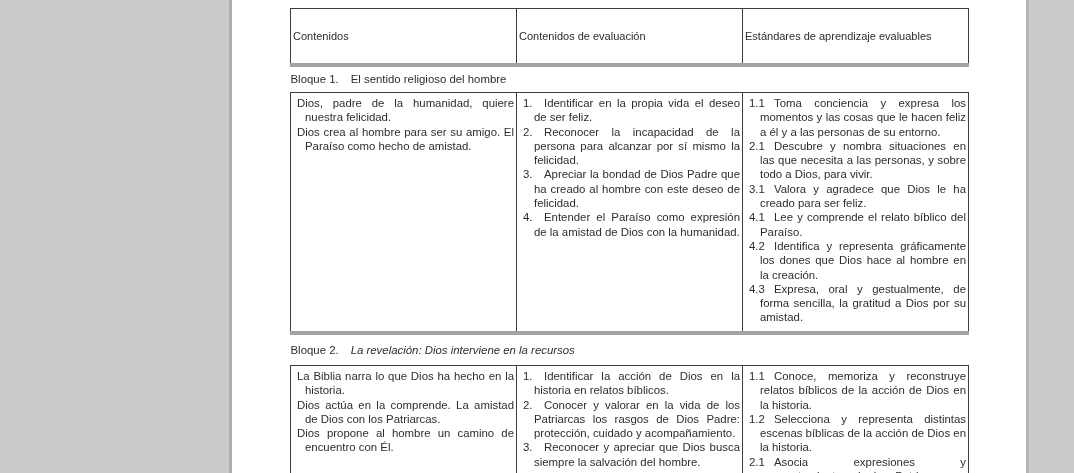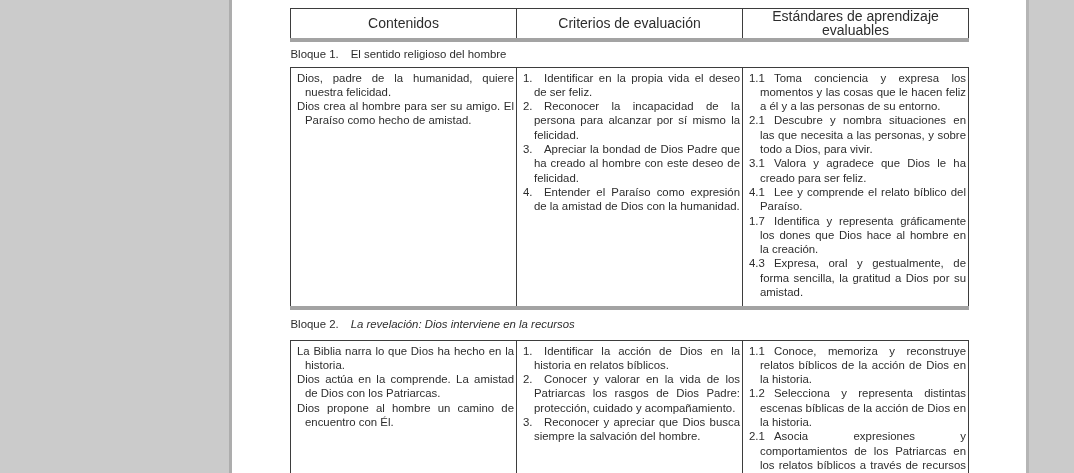--- a/index.html
+++ b/index.html
@@ -32,25 +32,25 @@
     width: 678px;
     border-collapse: collapse;
     table-layout: fixed;
     font-size: 11.4px;
     line-height: 14.3px;
   }
   col.c { width: 226px; }
   th.hdr {
     border: 1px solid #3d3d3d;
     font-weight: normal;
-    font-size: 14px;
+    font-size: 11px;
     height: 22px;
-    text-align: center;
+    text-align: left;
     vertical-align: middle;
-    padding: 0 2px;
+    padding: 16px 2px;
   }
   td.bloque-cell {
     border-top: 4px solid #a3a3a3;
     border-bottom: 1px solid #3d3d3d;
     border-left: none;
     border-right: none;
     vertical-align: middle;
     height: 25px;
     padding: 0;
   }
@@ -79,21 +79,21 @@
 <div class="page">
   <table class="doc-table">
     <colgroup>
         <col class="c">
         <col class="c">
         <col class="c">
       </colgroup>
     <tbody>
       <tr>
         <th class="hdr">Contenidos</th>
-        <th class="hdr">Criterios de evaluación</th>
+        <th class="hdr">Contenidos de evaluación</th>
         <th class="hdr">Estándares de aprendizaje evaluables</th>
       </tr>
 
       <tr class="bloque-row-1">
         <td colspan="3" class="bloque-cell">
           <span class="bloque-label">Bloque 1.</span><span class="bloque-title">El sentido religioso del hombre</span>
         </td>
       </tr>
       <tr class="content-1">
         <td class="cell">
@@ -109,21 +109,21 @@
               <p><span class="num">3.</span><span>Apreciar la bondad de Dios Padre que ha creado al hombre con este deseo de felicidad.</span></p>
               <p><span class="num">4.</span><span>Entender el Paraíso como expresión de la amistad de Dios con la humanidad.</span></p>
             </div>
         </td>
         <td class="cell">
           <div class="plist hang11 numw25">
               <p><span class="num">1.1</span><span>Toma conciencia y expresa los momentos y las cosas que le hacen feliz a él y a las personas de su entorno.</span></p>
               <p><span class="num">2.1</span><span>Descubre y nombra situaciones en las que necesita a las personas, y sobre todo a Dios, para vivir.</span></p>
               <p><span class="num">3.1</span><span>Valora y agradece que Dios le ha creado para ser feliz.</span></p>
               <p><span class="num">4.1</span><span>Lee y comprende el relato bíblico del Paraíso.</span></p>
-              <p><span class="num">1.7</span><span>Identifica y representa gráficamente los dones que Dios hace al hombre en la creación.</span></p>
+              <p><span class="num">4.2</span><span>Identifica y representa gráficamente los dones que Dios hace al hombre en la creación.</span></p>
               <p><span class="num">4.3</span><span>Expresa, oral y gestualmente, de forma sencilla, la gratitud a Dios por su amistad.</span></p>
             </div>
         </td>
       </tr>
 
       <tr class="bloque-row-2">
         <td colspan="3" class="bloque-cell">
           <span class="bloque-label">Bloque 2.</span><span class="bloque-title italic">La revelación: Dios interviene en la recursos</span>
         </td>
       </tr>

